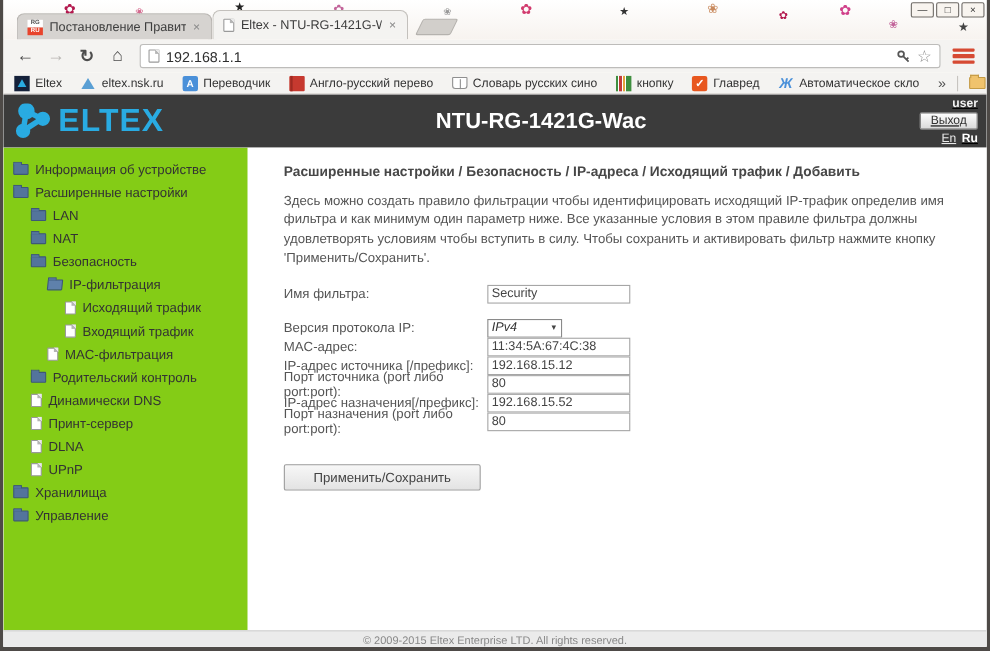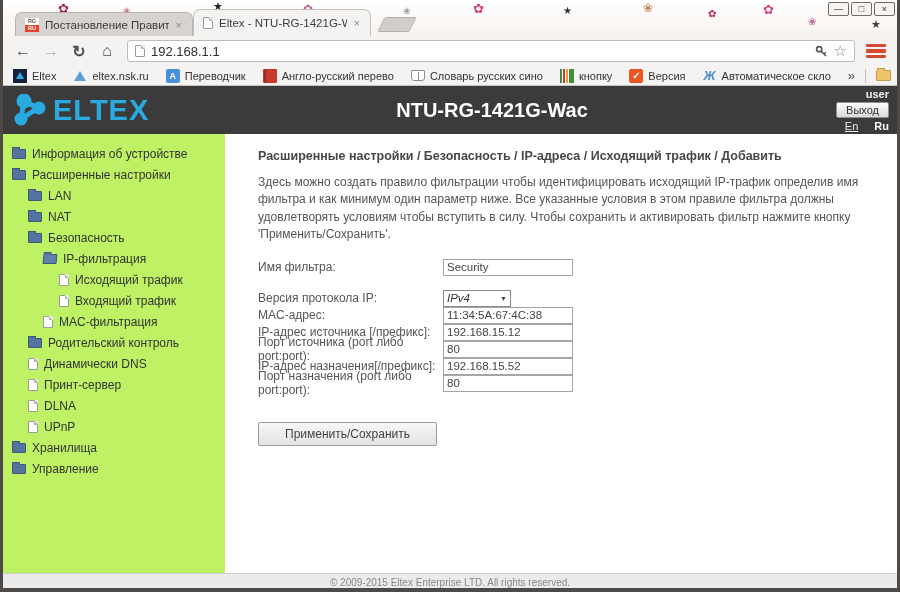--- a/index.html
+++ b/index.html
@@ -65,30 +65,30 @@
   .bi-folder-yellow::before { content:""; position:absolute; top:-3px; left:0; width:6px; height:2px; background:#f0c36d; border:1px solid #c49b45; border-bottom:none; }
   .bm-overflow { font-size:13px; color:#555; }
 
   
   .site { height:504px; display:flex; flex-direction:column; background:#fff; }
   .site-header { height:48px; background:#3b3b3b; display:flex; align-items:center; position:relative; flex:0 0 48px; }
   .brand { display:flex; align-items:center; gap:6px; margin-left:8px; }
   .brand-text { color:#29abe2; font-size:29px; font-weight:bold; letter-spacing:1px; line-height:1; }
   .site-title { position:absolute; left:50%; transform:translateX(-50%); margin-left:42px;
                 color:#fff; font-size:20px; font-weight:bold; }
-  .user-box { position:absolute; right:8px; top:3px; display:flex; flex-direction:column; align-items:flex-end; gap:2px; }
+  .user-box { position:absolute; right:8px; top:3px; display:flex; flex-direction:column; align-items:flex-end; gap:2px;text-decoration:underline; }
   .user-name { color:#f2f2f2; font-size:11px; font-weight:bold; line-height:1; }
   .logout-btn { font-size:11px; color:#333; background:linear-gradient(#fefefe,#d9d9d9); border:1px solid #8f8f8f;
                 border-radius:2px; padding:1px 9px; }
-  .lang-row { font-size:11px; color:#fff; display:flex; gap:16px; }
+  .lang-row { font-size:11px; color:#fff; display:flex; gap:5px; }
   .lang-en { text-decoration:underline; color:#e8e8e8; }
   .lang-ru { font-weight:bold; }
 
   .site-main { flex:1; display:flex; overflow:hidden; }
-  .sidebar { width:222px; flex:0 0 222px; background:#bef264; padding:9px 0 0 0; }
+  .sidebar { width:222px; flex:0 0 222px; background:#84cc16; padding:9px 0 0 0; }
   .nav-item { display:flex; align-items:center; gap:6px; height:21px; font-size:12px; color:#333; cursor:default; }
   .lvl1 { padding-left:9px; } .lvl2 { padding-left:25px; } .lvl3 { padding-left:40px; } .lvl4 { padding-left:56px; }
   .icon-folder { width:14px; height:10px; background:#53749c; border:1px solid #3d5878; border-radius:1px; position:relative; flex:0 0 14px; }
   .icon-folder::before { content:""; position:absolute; top:-3px; left:-1px; width:6px; height:2px;
                          background:#53749c; border:1px solid #3d5878; border-bottom:none; border-radius:1px 1px 0 0; }
   .icon-folder.open { transform:skewX(-6deg); background:#5f81ab; }
 
   .content { flex:1; padding:15px 20px 0 33px; }
   .breadcrumb { font-size:12.5px; font-weight:bold; color:#474747; }
   .descr { margin-top:11px; font-size:12px; color:#555; line-height:1.45; max-width:608px; }
@@ -194,21 +194,21 @@
     <span class="bm">
       <span class="bi bi-openbook"></span>
       <span>Словарь русских сино</span>
     </span>
     <span class="bm">
       <span class="bi bi-stripes"></span>
       <span>кнопку</span>
     </span>
     <span class="bm">
       <span class="bi bi-glavred">✓</span>
-      <span>Версия</span>
+      <span>Главред</span>
     </span>
     <span class="bm">
       <span class="bi bi-sklon">Ж</span>
       <span>Автоматическое скло</span>
     </span>
     <span class="bm-right">
       <span class="bm-overflow">»</span>
       <span class="bm-sep"></span>
       <span class="bm">
         <span class="bi-folder-yellow"></span>

